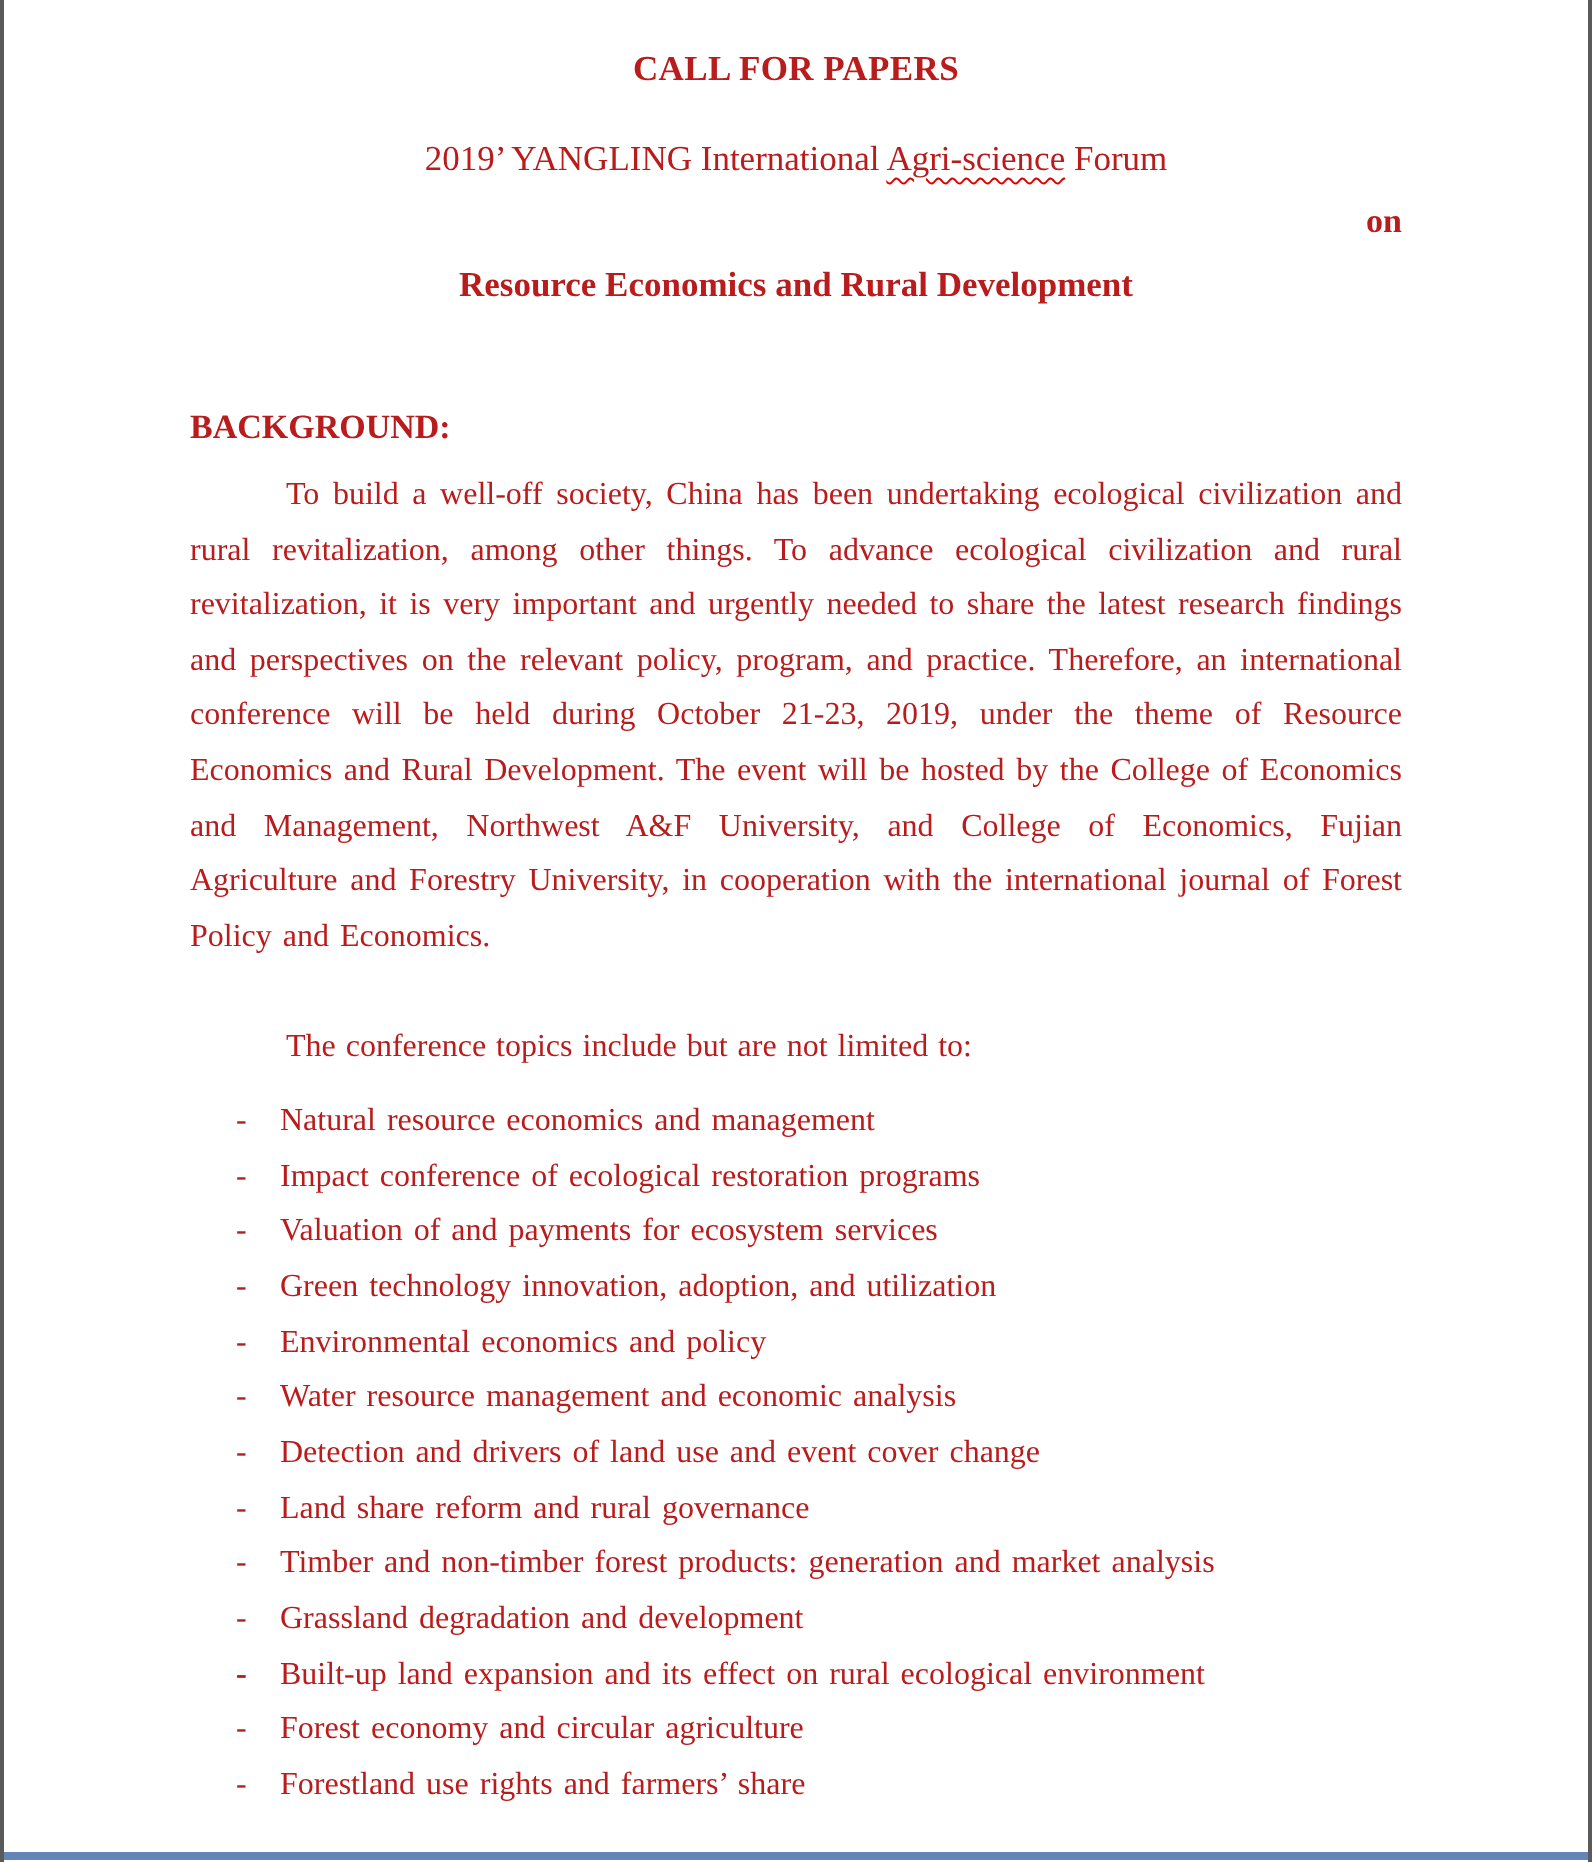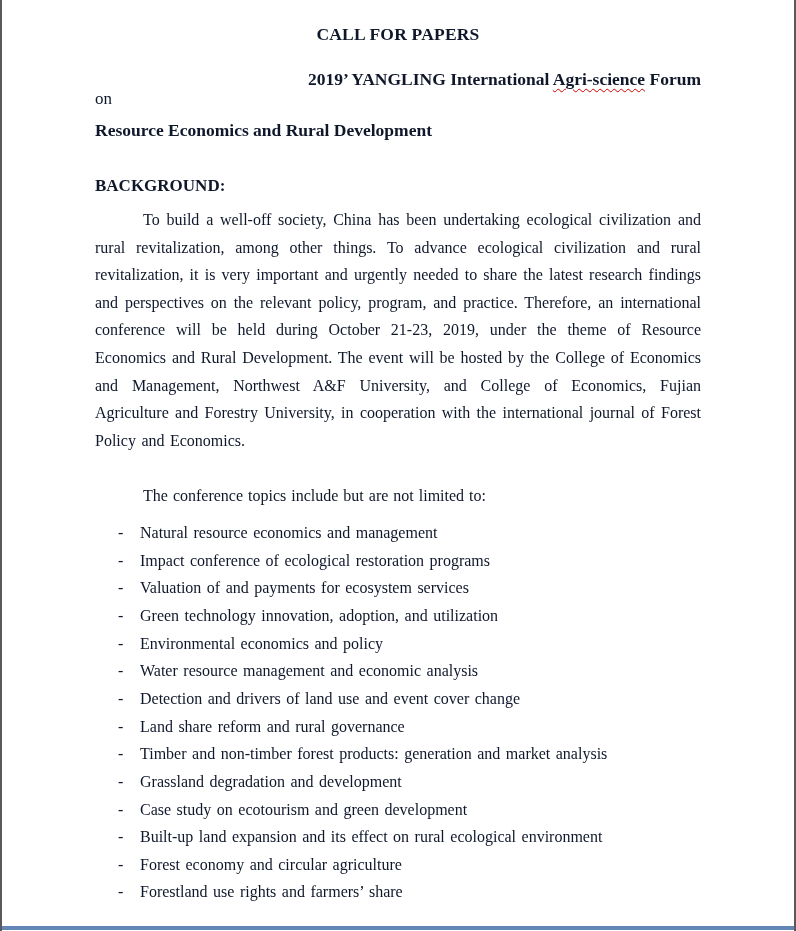--- a/index.html
+++ b/index.html
@@ -10,62 +10,63 @@
   .page {
     position: relative;
     width: 796px;
     height: 931px;
     box-sizing: border-box;
     background: #ffffff;
     border-left: 2px solid #5a5a5a;
     border-right: 2px solid #5a5a5a;
     overflow: hidden;
     font-family: "Liberation Serif", serif;
-    color: #0f172a;
+    color: #b91c1c;
   }
   .content {
     padding: 0 93px;
   }
   .doc-title {
     margin-top: 24px;
     text-align: center;
     font-size: 17.5px;
     font-weight: bold;
     line-height: 20px;
     letter-spacing: 0.2px;
   }
   .doc-subtitle {
     margin-top: 25px;
-    text-align: right;
+    text-align: center;
     font-size: 17.5px;
-    font-weight: bold;
+    font-weight: normal;
     line-height: 20px;
   }
   .flagged {
     text-decoration-line: underline;
     text-decoration-style: wavy;
     text-decoration-color: #d40000;
     text-decoration-thickness: 1px;
     text-underline-offset: 3px;
   }
   .doc-connector {
-    text-align: left;
+    margin-top: 12px;
+    text-align: right;
     font-size: 17px;
-    font-weight: normal;
+    font-weight: bold;
     line-height: 20px;
   }
   .doc-theme {
     margin-top: 11px;
-    text-align: left;
+    text-align: center;
     font-size: 17.5px;
     font-weight: bold;
     line-height: 20px;
   }
   .section-heading {
-    margin-top: 36px;
+    margin-top: 52px;
     font-size: 17px;
     font-weight: bold;
     line-height: 20px;
   }
   .paragraph {
     margin-top: 10px;
     font-size: 16px;
     line-height: 27.6px;
     text-align: justify;
     text-indent: 48px;
@@ -158,21 +159,20 @@
       <div class="topic">
         <span class="marker">-</span>
         <span>Timber and non-timber forest products: generation and market analysis</span>
       </div>
       <div class="topic">
         <span class="marker">-</span>
         <span>Grassland degradation and development</span>
       </div>
       <div class="topic">
         <span class="marker">-</span>
-        <span>Case study on ecotourism and green development</span>
       </div>
       <div class="topic">
         <span class="marker">-</span>
         <span>Built-up land expansion and its effect on rural ecological environment</span>
       </div>
       <div class="topic">
         <span class="marker">-</span>
         <span>Forest economy and circular agriculture</span>
       </div>
       <div class="topic">

